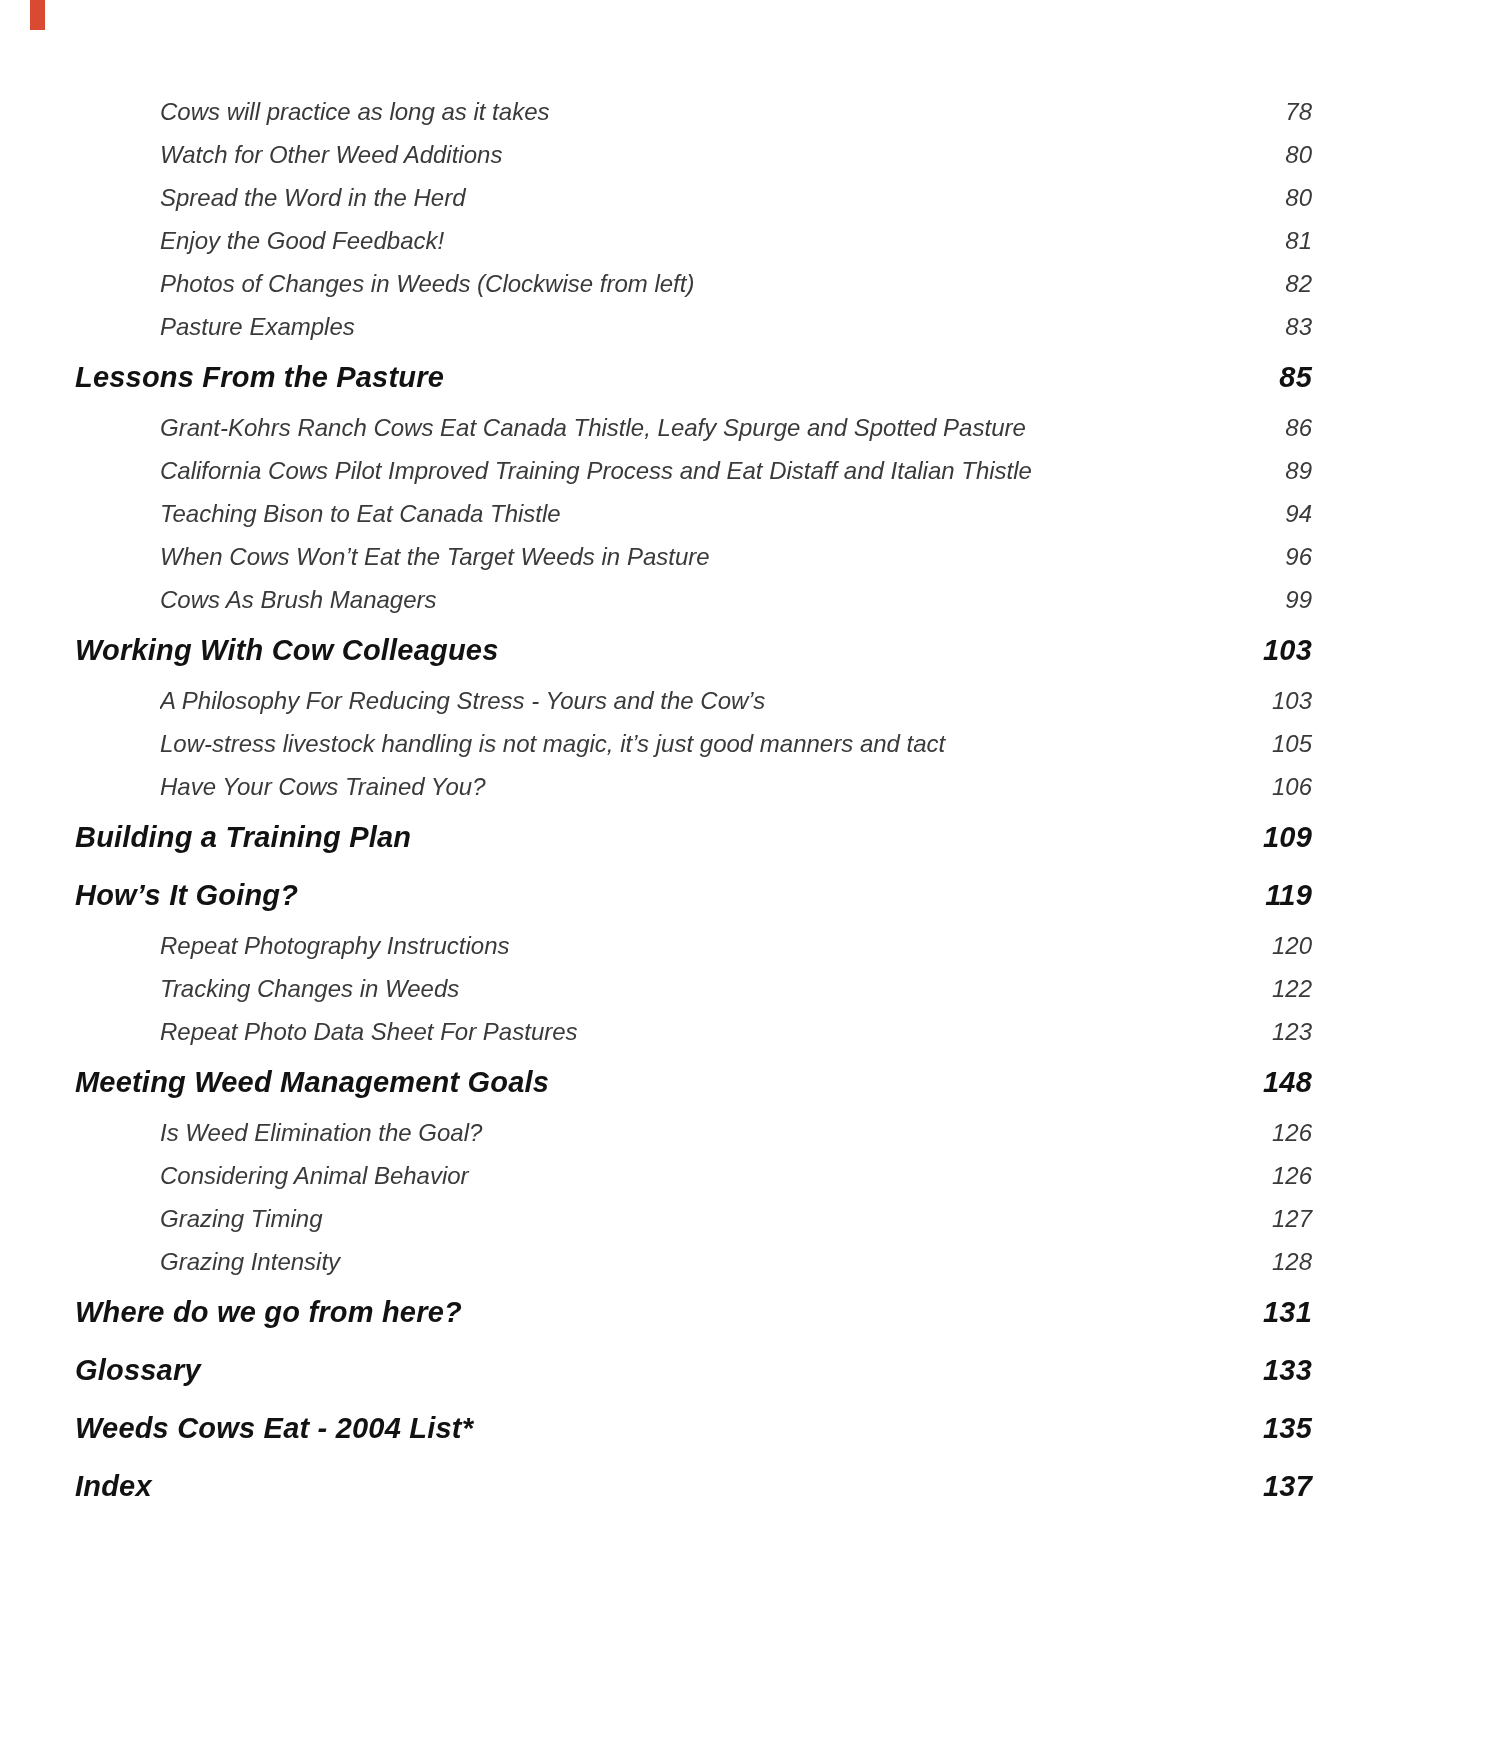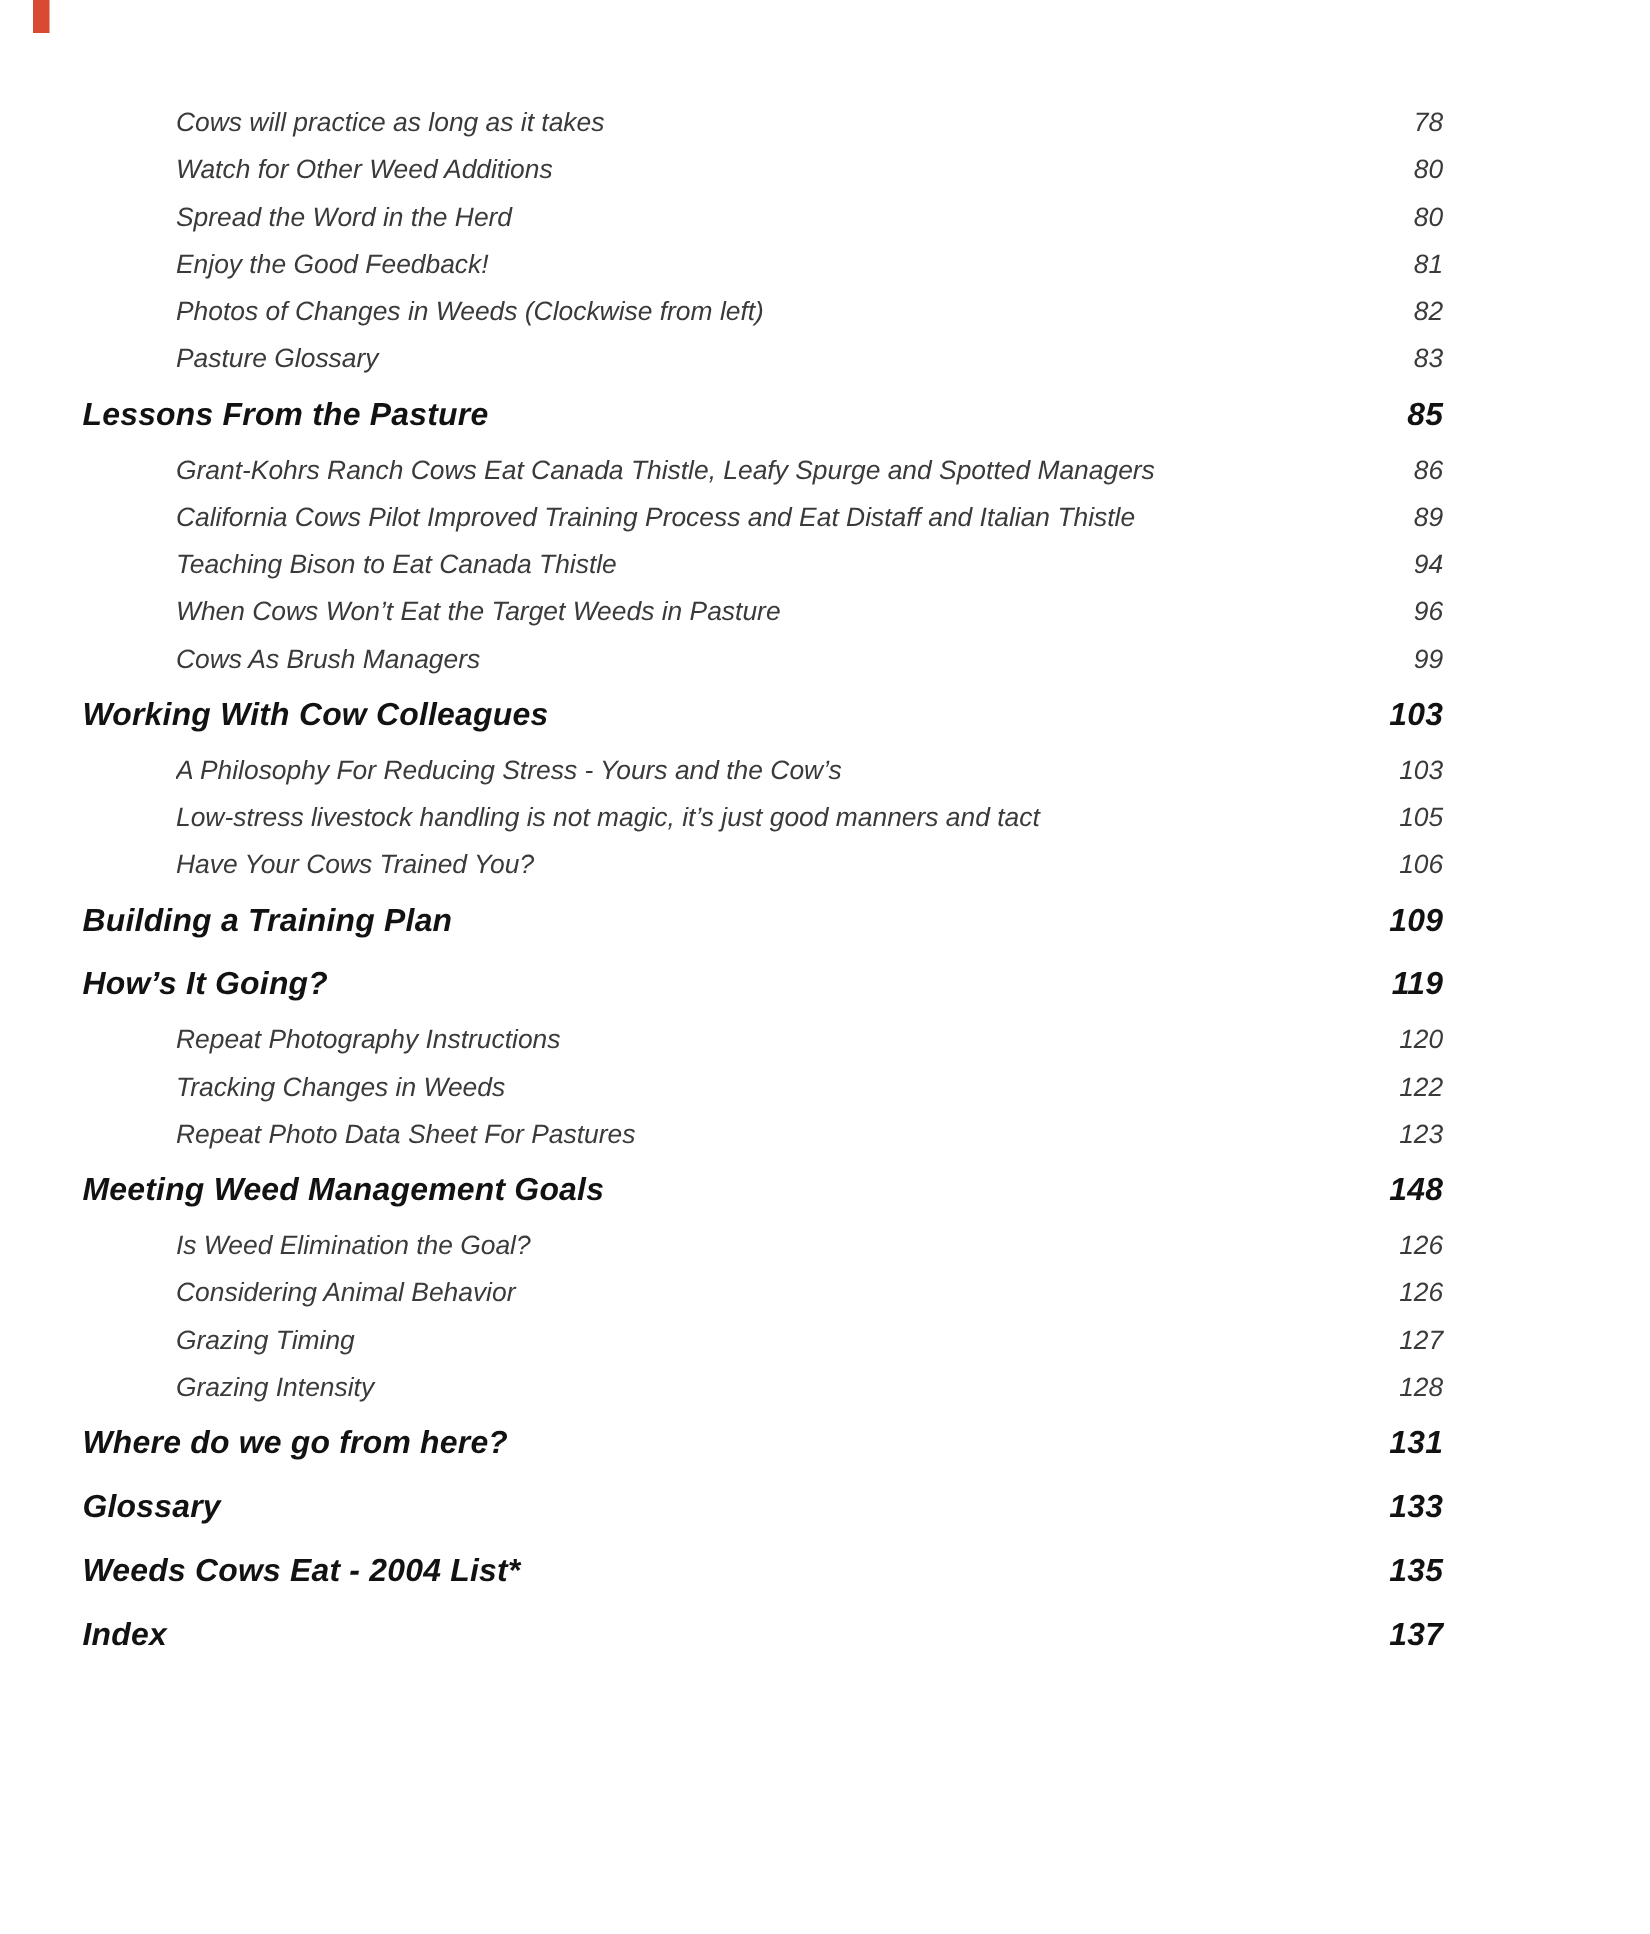--- a/index.html
+++ b/index.html
@@ -77,29 +77,29 @@
     </div>
     <div class="row sub">
       <span class="label">Enjoy the Good Feedback!</span>
       <span class="page">81</span>
     </div>
     <div class="row sub">
       <span class="label">Photos of Changes in Weeds (Clockwise from left)</span>
       <span class="page">82</span>
     </div>
     <div class="row sub">
-      <span class="label">Pasture Glossary</span>
+      <span class="label">Pasture Examples</span>
       <span class="page">83</span>
     </div>
     <div class="row heading">
       <span class="label">Lessons From the Pasture</span>
       <span class="page">85</span>
     </div>
     <div class="row sub">
-      <span class="label">Grant-Kohrs Ranch Cows Eat Canada Thistle, Leafy Spurge and Spotted Managers</span>
+      <span class="label">Grant-Kohrs Ranch Cows Eat Canada Thistle, Leafy Spurge and Spotted Pasture</span>
       <span class="page">86</span>
     </div>
     <div class="row sub">
       <span class="label">California Cows Pilot Improved Training Process and Eat Distaff and Italian Thistle</span>
       <span class="page">89</span>
     </div>
     <div class="row sub">
       <span class="label">Teaching Bison to Eat Canada Thistle</span>
       <span class="page">94</span>
     </div>

